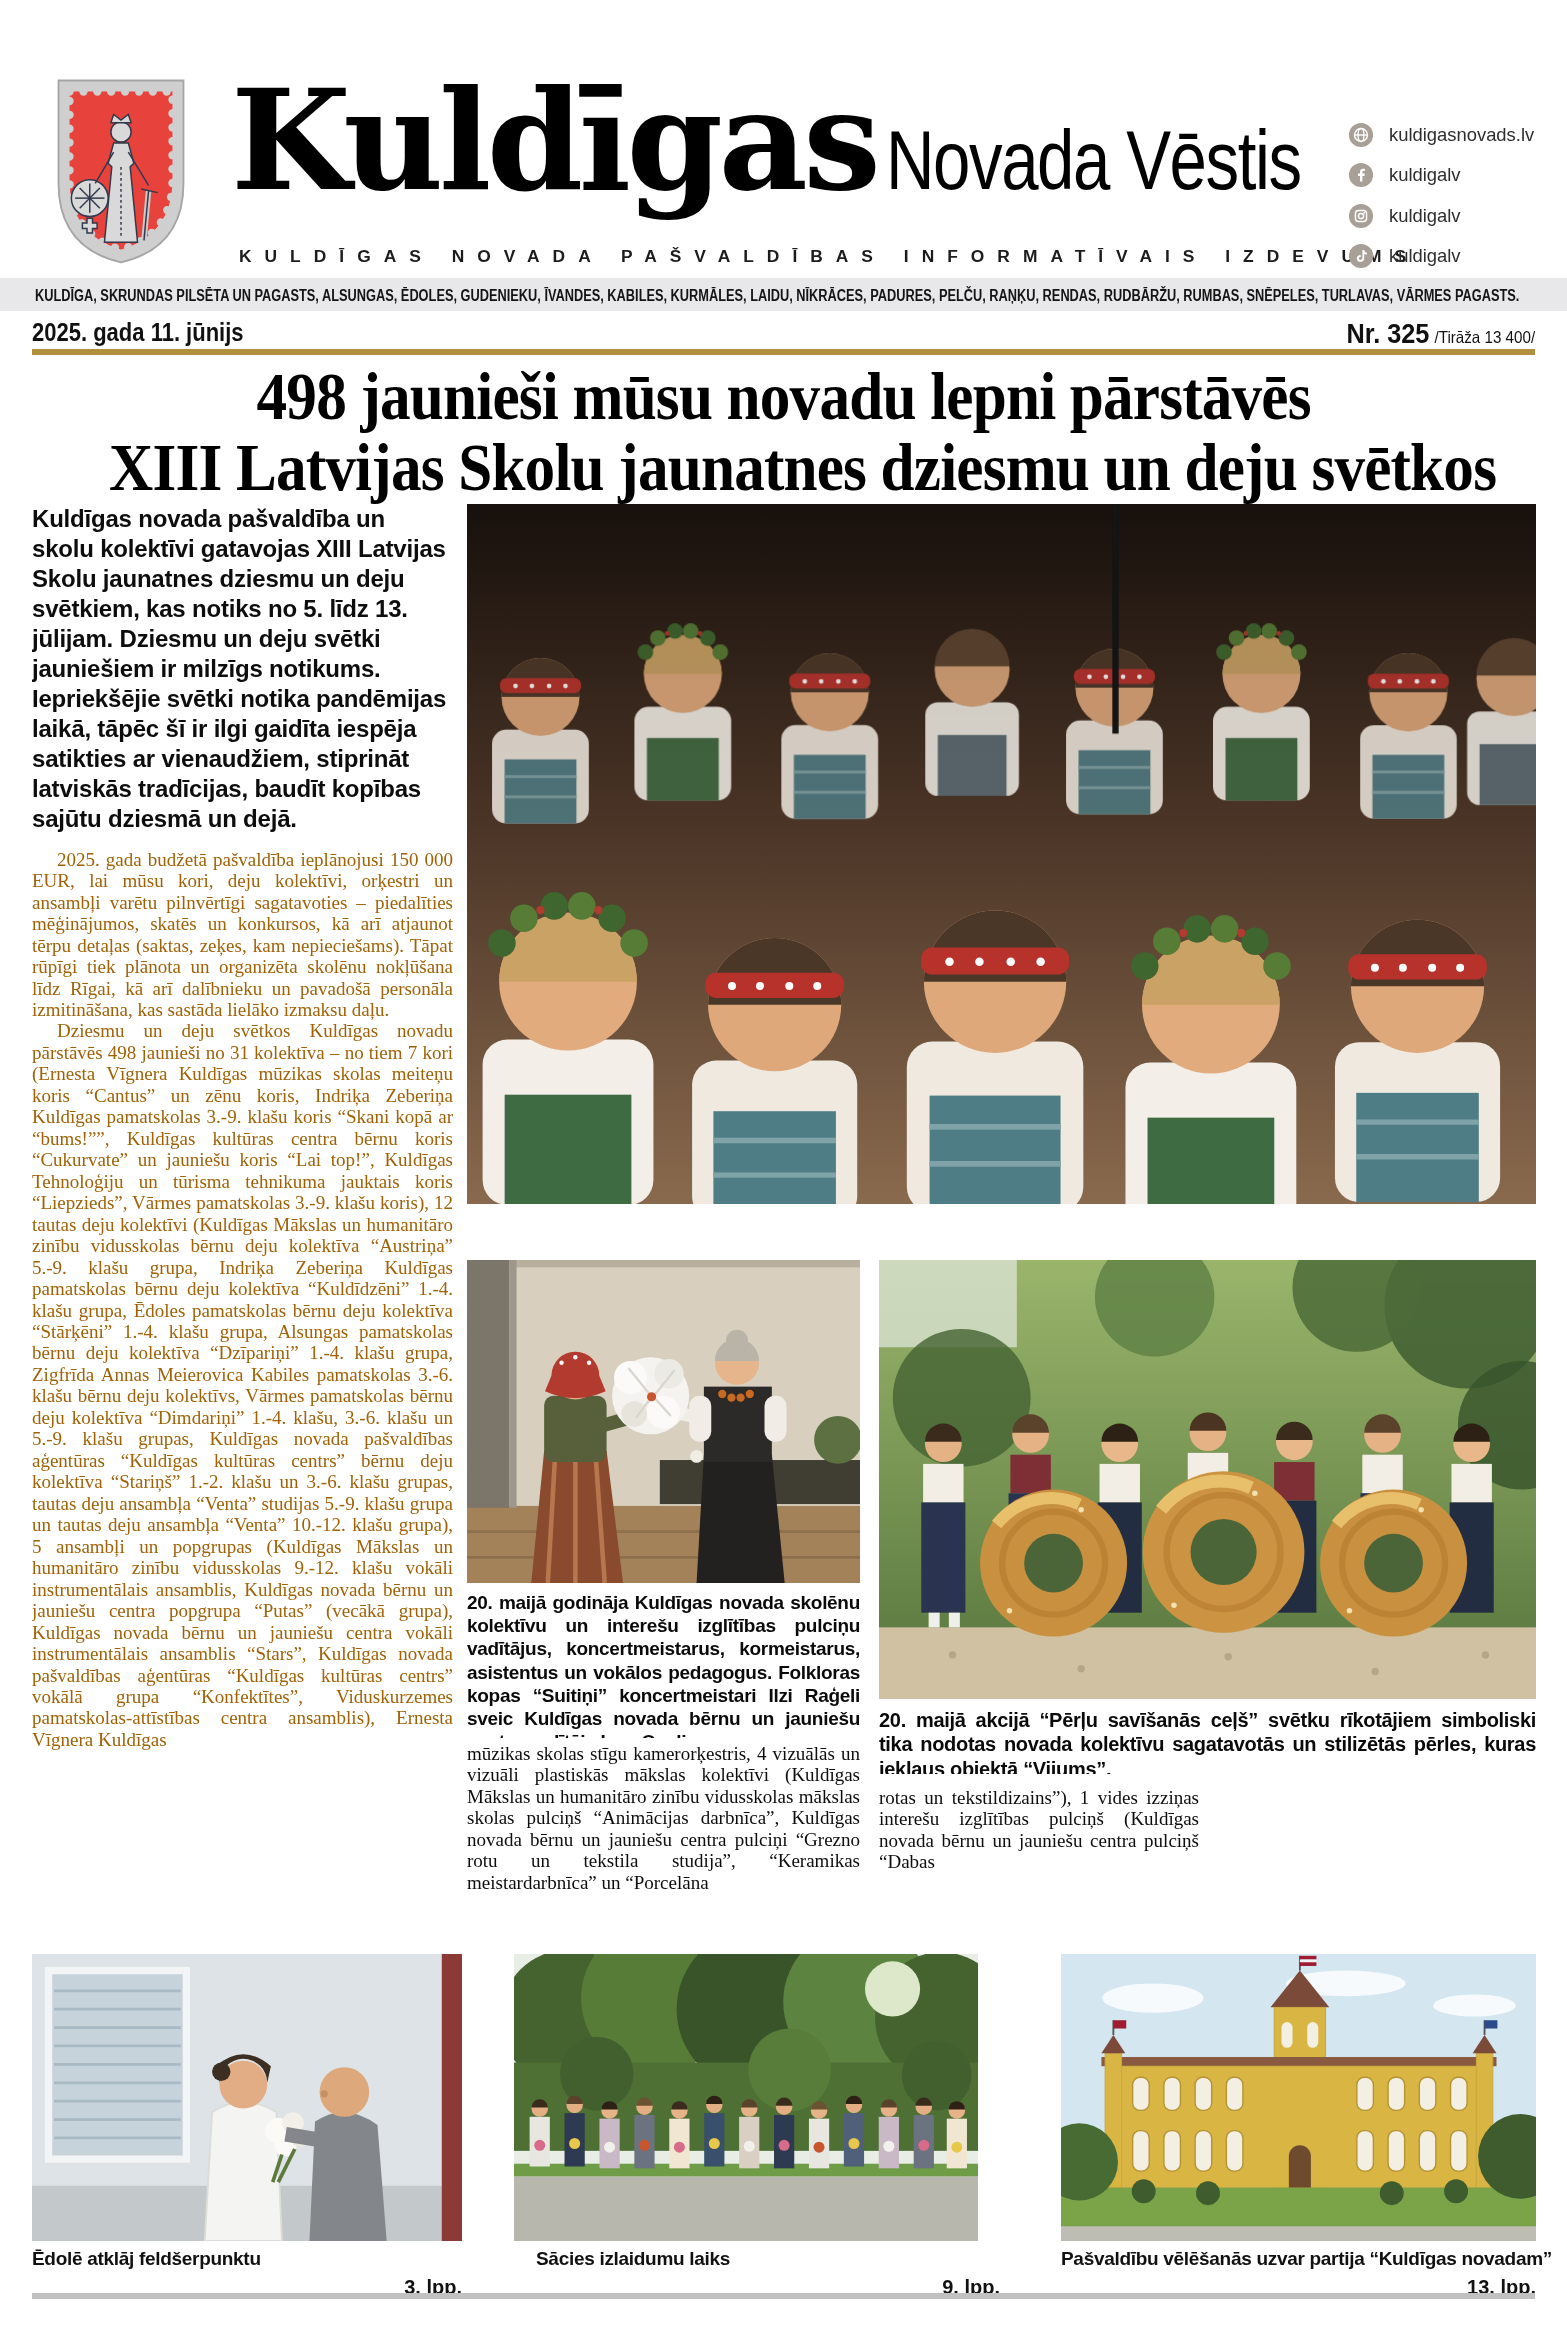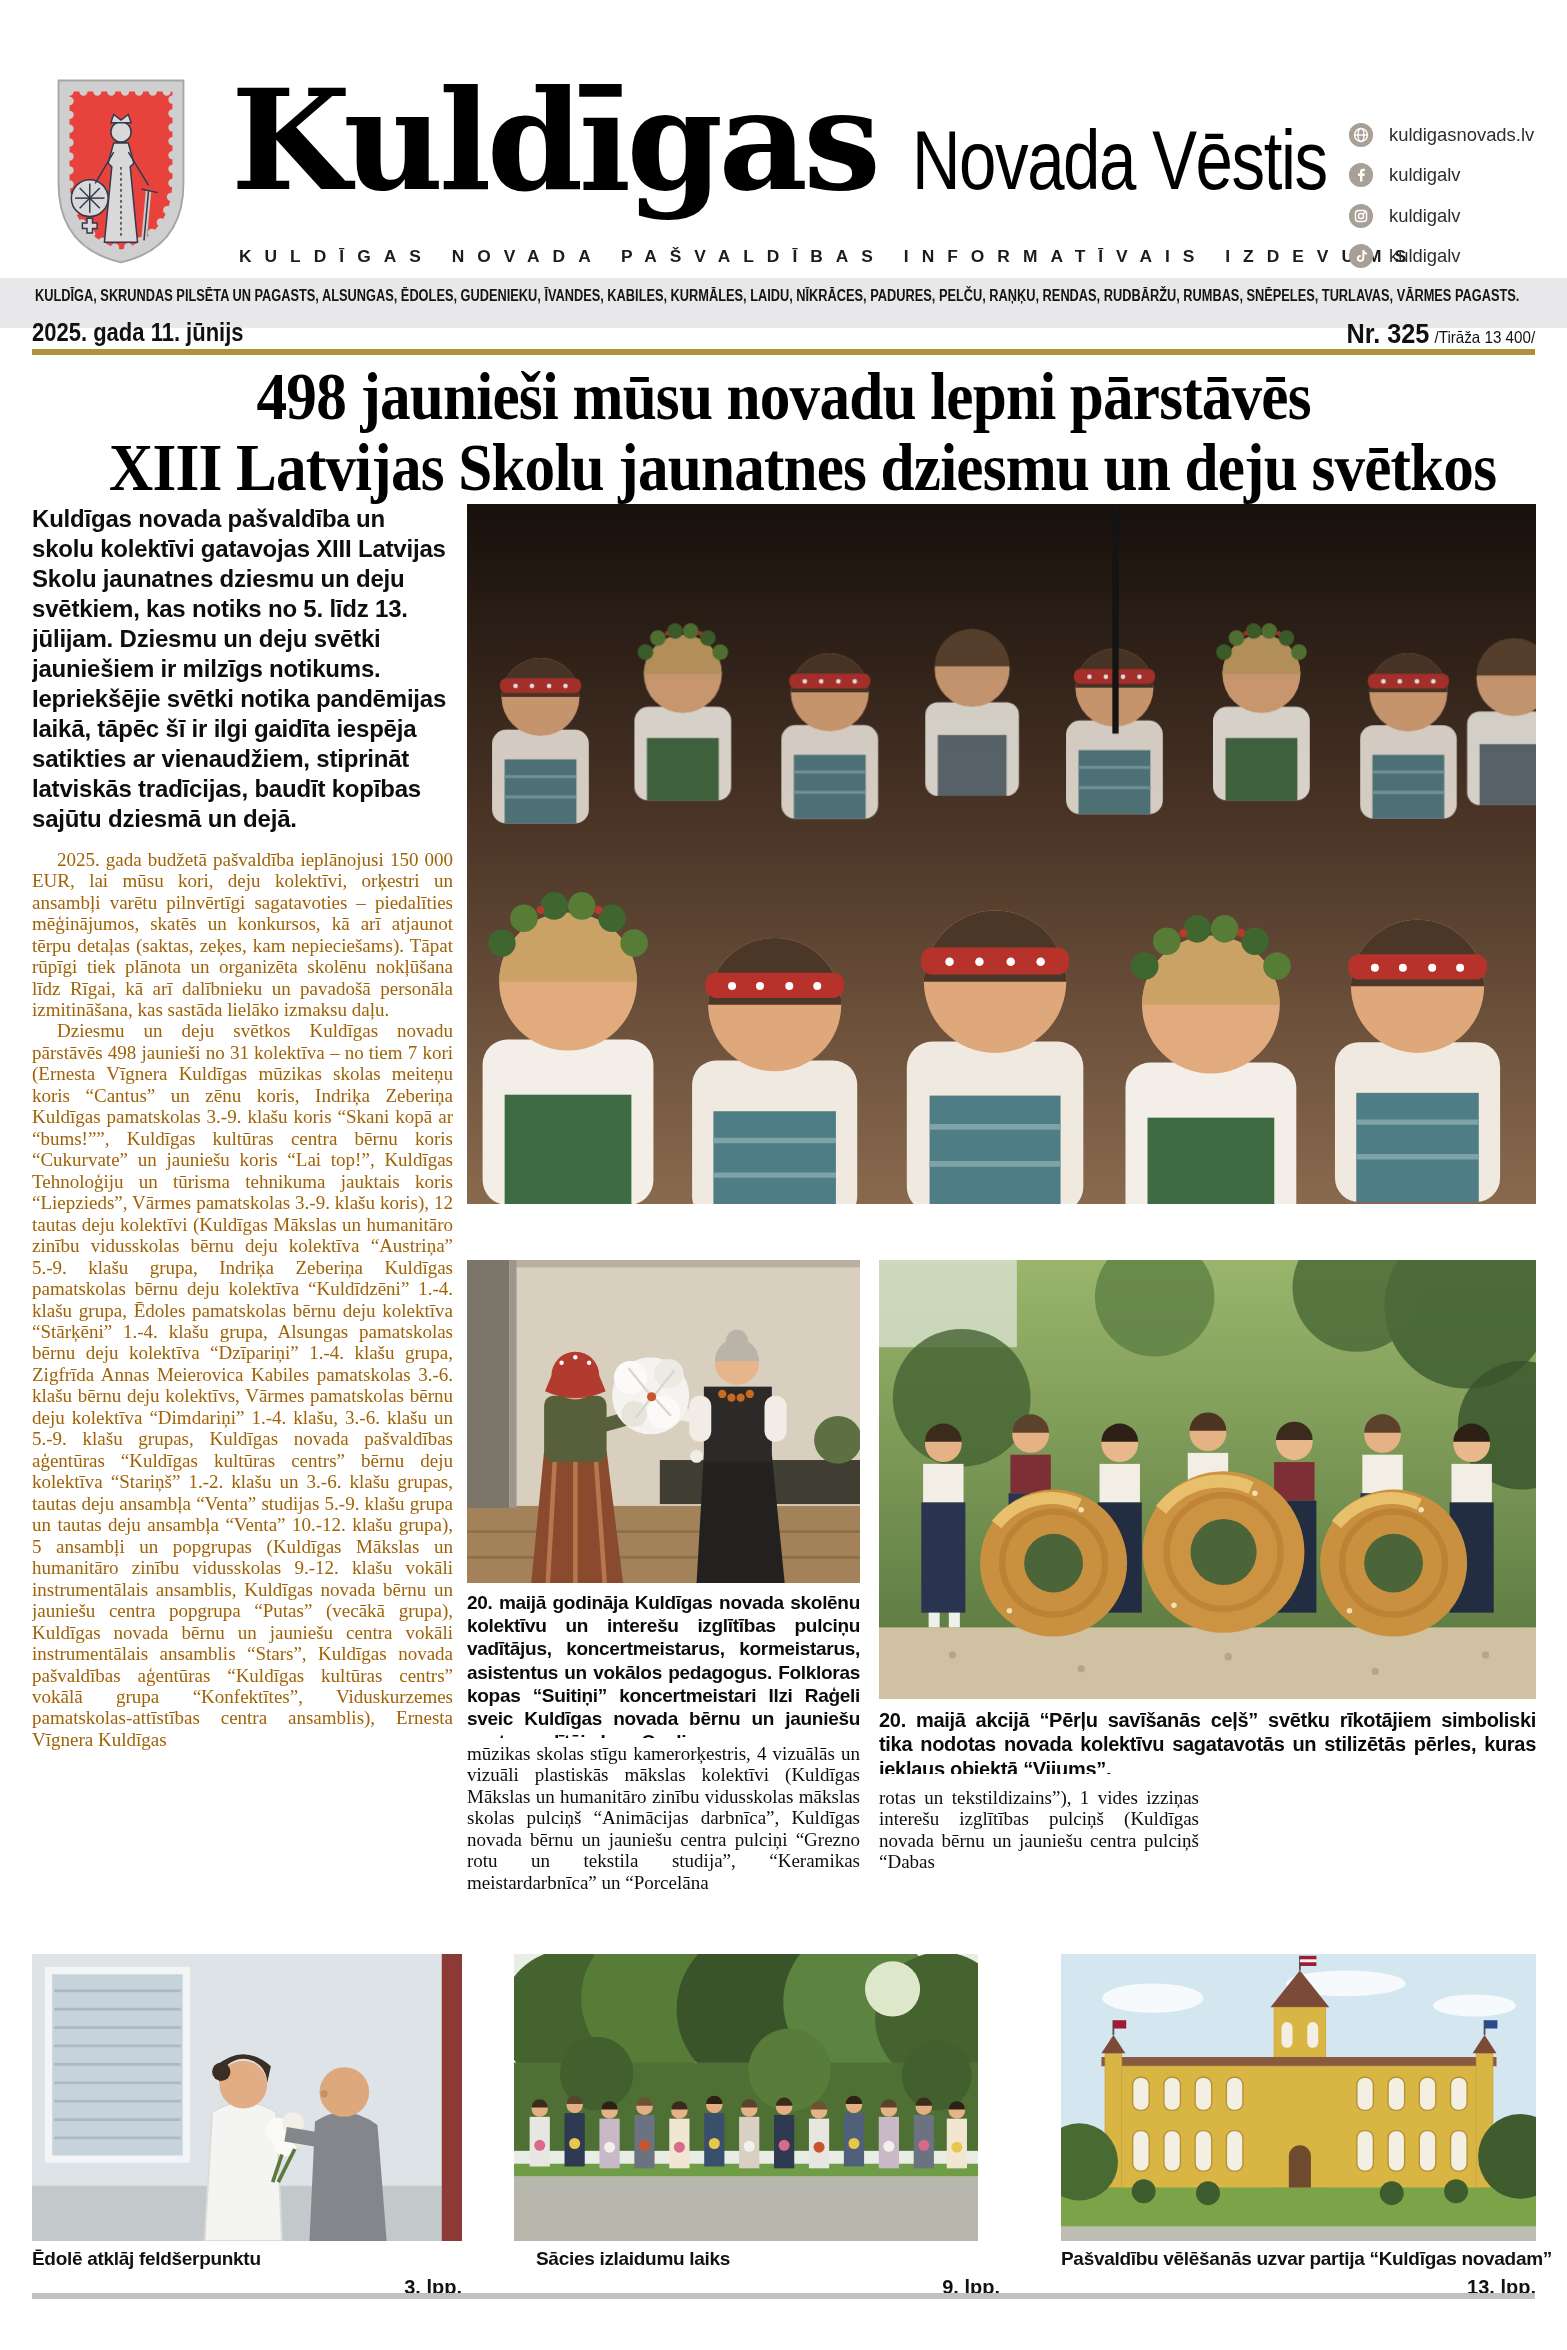--- a/index.html
+++ b/index.html
@@ -1,32 +1,32 @@
 <!DOCTYPE html>
 <html style="font-size:14.7px"><head>
 <meta charset="utf-8">
 <style>
   html,body{margin:0;padding:0;background:#ffffff;}
   .page{position:relative;width:1568px;height:2351px;background:#fff;overflow:hidden;
         font-family:"Liberation Sans",sans-serif;color:#111;}
 
   
   .coa{position:absolute;left:53px;top:75px;width:136px;height:191px;}
-  .title-row{position:absolute;left:231px;top:48px;height:197px;display:flex;align-items:baseline;gap:36px;white-space:nowrap;}
+  .title-row{position:absolute;left:231px;top:48px;height:197px;display:flex;align-items:baseline;gap:10px;white-space:nowrap;}
   .title-black{font-family:"DejaVu Serif",serif;font-weight:700;font-size:138px;line-height:1.35;letter-spacing:-4.6px;color:#000;}
   .title-rest{font-family:"Liberation Sans",sans-serif;font-weight:400;font-size:84px;color:#000;
               display:inline-block;transform:scaleX(.8);transform-origin:left bottom;letter-spacing:-1.8px;}
   .tagline{position:absolute;left:239px;top:246px;font-size:17.4px;font-weight:700;letter-spacing:13px;color:#1c1c1c;white-space:nowrap;}
   .social{position:absolute;left:1348px;top:121px;display:flex;flex-direction:column;gap:13px;}
   .social-row{display:flex;align-items:center;gap:15px;height:27.5px;}
   .social-ic{width:26px;height:26px;flex:0 0 26px;}
   .social-label{font-size:18.4px;color:#2d2d2d;}
 
   
-  .region-bar{position:absolute;left:0;top:278px;width:1568px;height:50px;background:#e8e8ea;overflow:hidden;}
+  .region-bar{position:absolute;left:0;top:278px;width:1568px;height:33px;background:#e8e8ea;overflow:hidden;}
   .region-bar span{display:inline-block;margin:9.2px 0 0 35px;font-size:15.6px;font-weight:700;color:#141414;
                    white-space:nowrap;transform:scaleX(.82);transform-origin:left center;}
   .issue-row{position:absolute;left:32px;top:318px;width:1503px;height:29px;}
   .issue-date{position:absolute;left:0;top:0;font-size:25px;font-weight:700;
               display:inline-block;transform:scaleX(.88);transform-origin:left top;white-space:nowrap;}
   .issue-right{position:absolute;right:0;top:0;display:flex;align-items:baseline;gap:5.5px;
                transform:scaleX(.92);transform-origin:right top;white-space:nowrap;}
   .issue-nr{font-size:27.5px;font-weight:700;}
   .issue-tirage{font-size:16.5px;font-weight:400;}
   .gold-rule{position:absolute;left:32px;top:349px;width:1503px;height:6.4px;background:#b0903c;}

